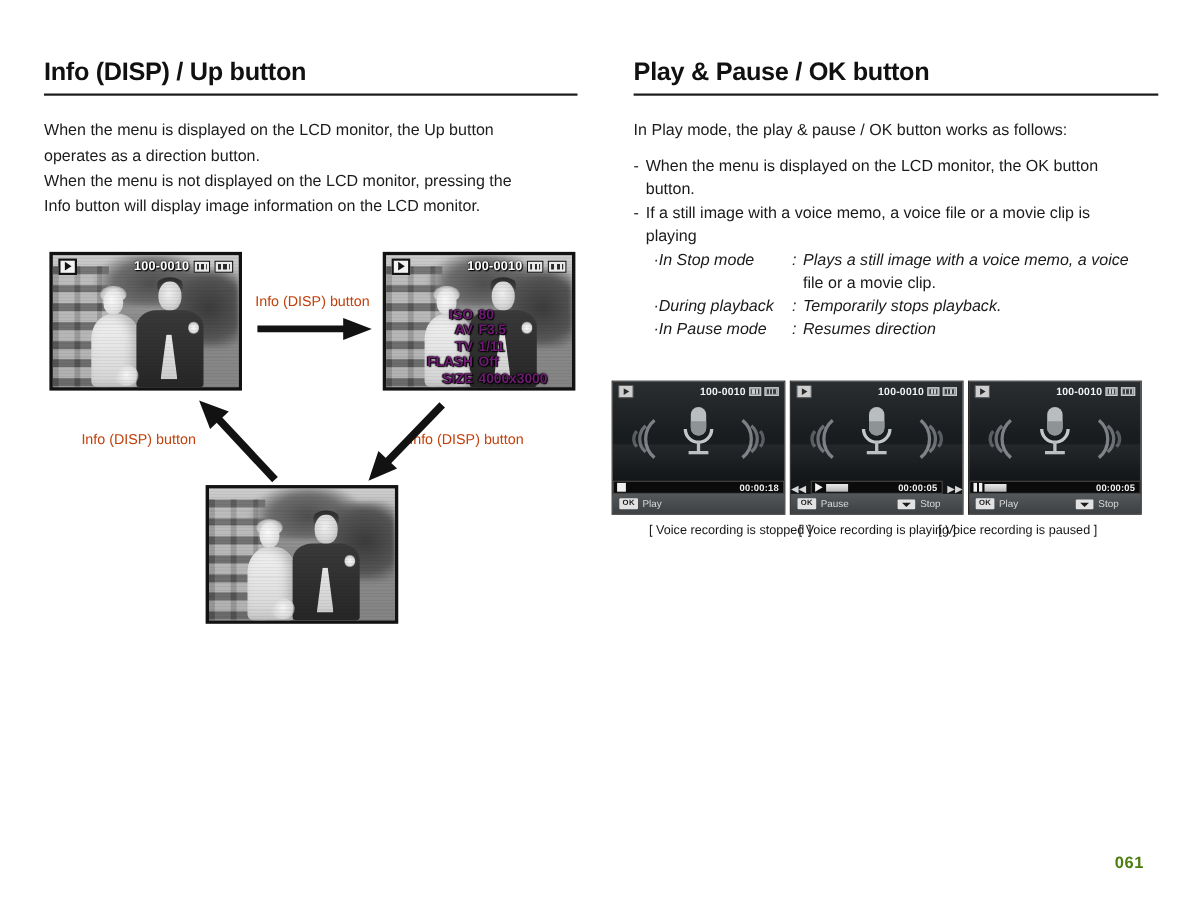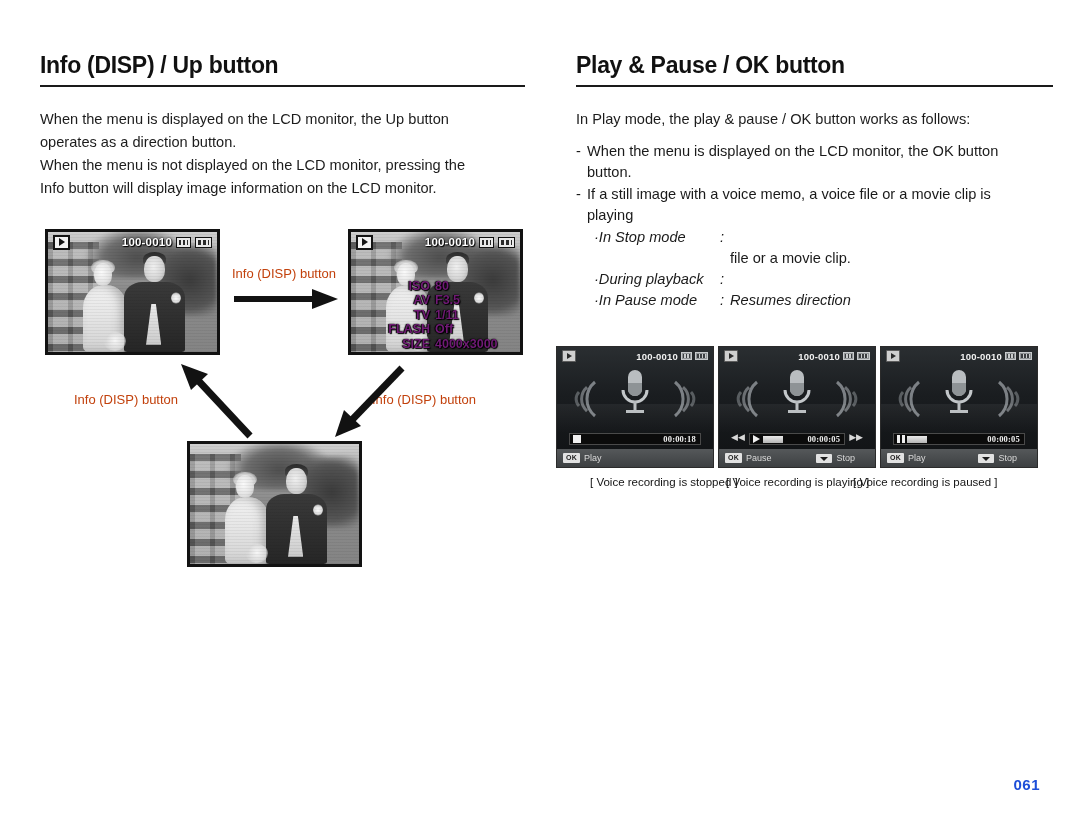--- a/index.html
+++ b/index.html
@@ -238,21 +238,21 @@
   .wave { position:absolute; top:50%; transform:translateY(-50%); }
   .wave.l { left: 12px; }
   .wave.r { right: 12px; }
   .v-reflect {
     position:absolute; left:0; right:0; bottom:0; height:42%;
     background: linear-gradient(180deg, rgba(255,255,255,.055), rgba(255,255,255,0));
   }
 
   .v-barrow {
     position:absolute; left:0; right:0; bottom:18px; height:16px;
-    display:flex; align-items:flex-start; gap:4px; padding: 0 12px; font-family: Liberation Serif, serif;
+    display:flex; align-items:flex-end; gap:4px; padding: 0 0;
   }
   .v-skip { color:#d8d8d8; font-size:9px; line-height:1; }
   .v-bar {
     flex:1; height:12px; background:#0b0b0b; border:1px solid #4a4a4a;
     display:flex; align-items:center; padding: 0 2px; gap: 2px;
     position: relative;
   }
   .v-state { width:9px; height:8px; display:flex; align-items:center; justify-content:center; flex:0 0 auto;}
   .v-sq { width:8px;height:8px;background:#f0f0f0; }
   .v-tri { width:0;height:0;border-left:7px solid #f0f0f0;border-top:4px solid transparent;border-bottom:4px solid transparent; }
@@ -280,21 +280,21 @@
   .key-down i { width:0;height:0;border-top:4px solid #1b1b1b;border-left:4px solid transparent;border-right:4px solid transparent; }
   .v-keytxt { font-size:9px; color:#d9d9d9; }
   .v-key.second { margin-left: auto; margin-right: 14px; }
 
   .v-caption {
     position:absolute; top: 476px; font-size: 11.5px; color:#141414; white-space: nowrap;
   }
 
   .page-num {
     position: absolute; right: 40px; bottom: 22px;
-    font-size: 15px; font-weight: bold; color:#1d4ed8; letter-spacing: .5px;
+    font-size: 15px; font-weight: bold; color:#4d7c0f; letter-spacing: .5px;
   }
 </style>
 </head>
 <body>
 
 <div class="page">
 
   <div class="col col-left">
     <h1 class="section-title">Info (DISP) / Up button</h1>
     <hr class="rule">
@@ -446,26 +446,28 @@
       <span class="btxt">
         <span style="display:block">If a still image with a voice memo, a voice file or a movie clip is</span>
         <span style="display:block">playing</span>
       </span>
     </div>
 
     <div class="modes">
       <div class="mode-row">
         <span class="mode-lbl">·In Stop mode</span>
         <span class="mode-col">:</span>
+        <span class="mode-val">Plays a still image with a voice memo, a voice</span>
       </div>
       <div class="mode-cont">file or a movie clip.</div>
 
       <div class="mode-row">
         <span class="mode-lbl">·During playback</span>
         <span class="mode-col">:</span>
+        <span class="mode-val">Temporarily stops playback.</span>
       </div>
 
       <div class="mode-row">
         <span class="mode-lbl">·In Pause mode</span>
         <span class="mode-col">:</span>
         <span class="mode-val">Resumes direction</span>
       </div>
     </div>
   </div>
 

